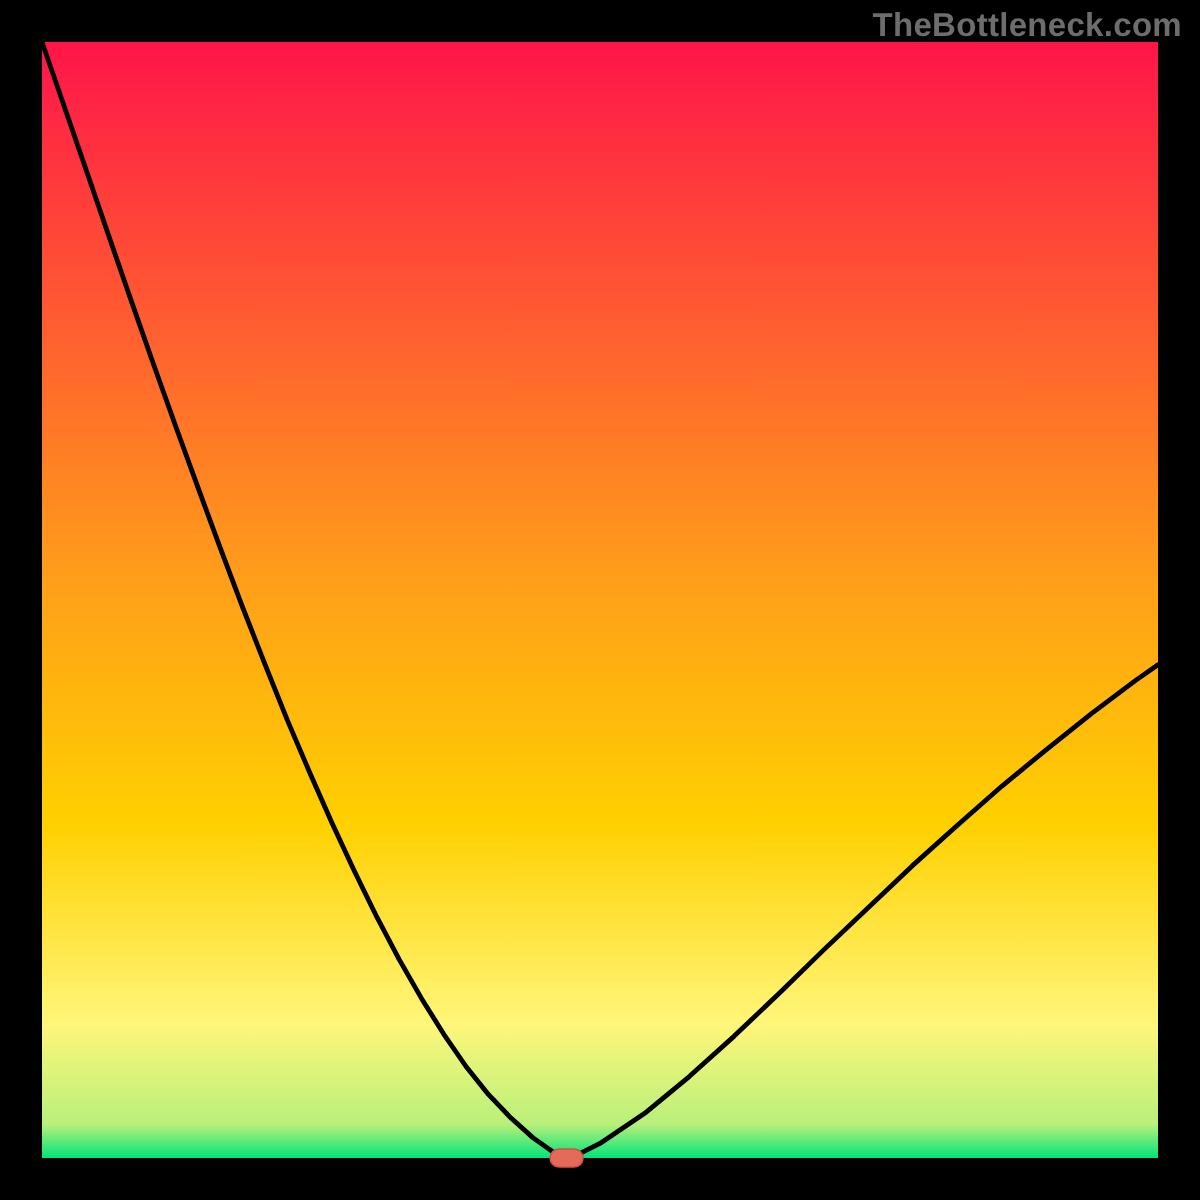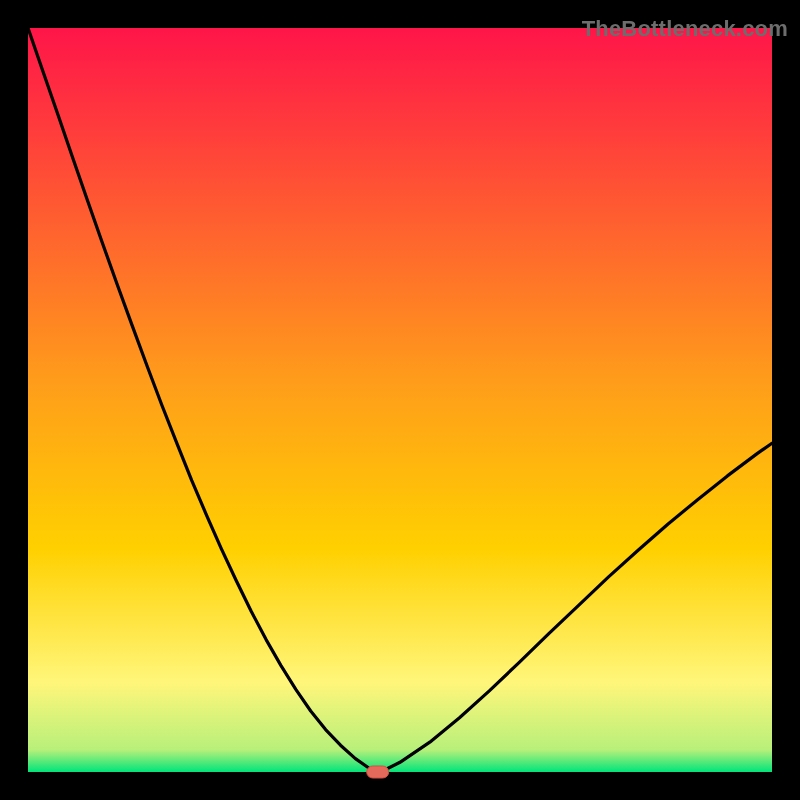--- a/index.html
+++ b/index.html
@@ -11,21 +11,21 @@
     overflow: hidden;
   }
   .frame {
     position: relative;
     width: 800px;
     height: 800px;
     background: #000;
   }
   .watermark {
     position: absolute;
-    top: 16px;
+    top: 4px;
     right: 12px;
     font-family: Arial, Helvetica, sans-serif;
     font-size: 22px;
     font-weight: 600;
     color: #6d6d6d;
     letter-spacing: 0.2px;
     z-index: 5;
     user-select: none;
   }
   svg.plot {

